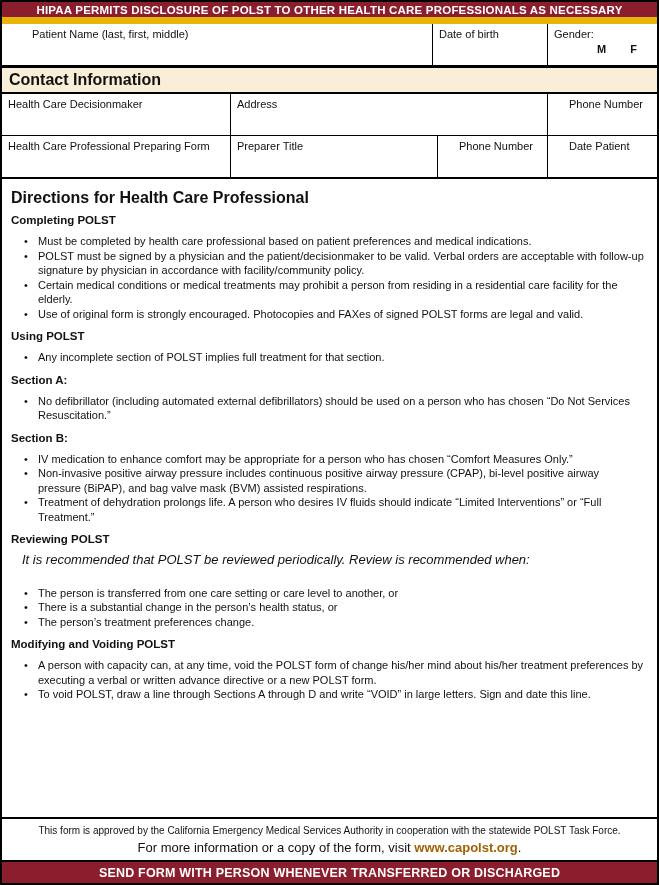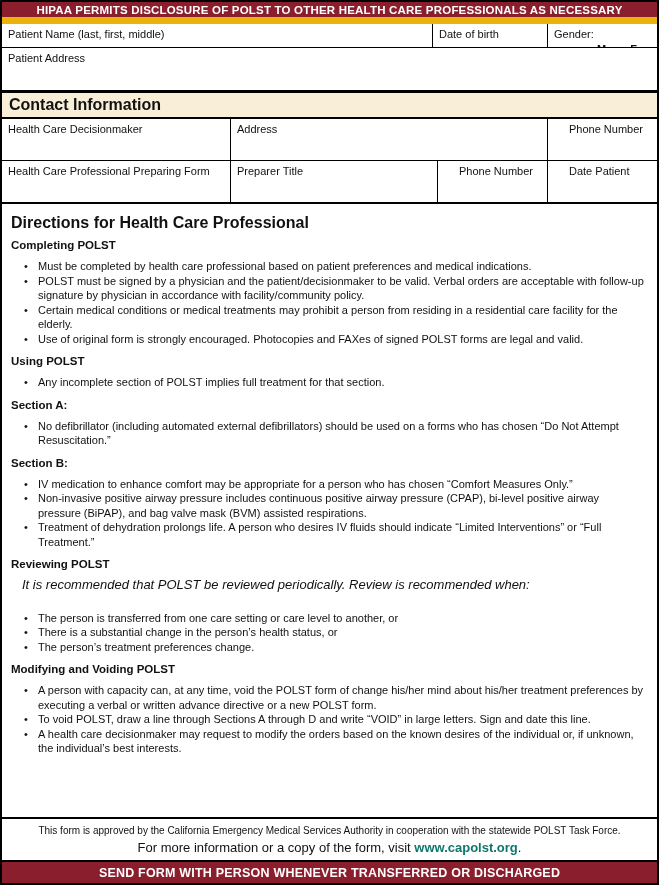--- a/index.html
+++ b/index.html
@@ -31,21 +31,21 @@
   
   .row { display: flex; flex: 0 0 auto; border-bottom: 1px solid #000; }
   .cell {
     padding: 4px 6px;
     font-size: 11px;
     border-left: 1px solid #000;
     overflow: hidden;
   }
   .cell:first-child { border-left: none; }
 
-  .row-patient-name { height: 24px; }
+  .row-patient-name { height: 42px; padding-left: 24px; }
   .row-patient-address { height: 43px; }
   .cell-name { flex: 1; }
   .cell-dob { width: 115px; flex: 0 0 auto; }
   .cell-gender { width: 110px; flex: 0 0 auto; }
   .gender-options { display: flex; justify-content: flex-end; gap: 24px; padding: 3px 14px 0 0; font-weight: bold; }
   .cell-address-full { flex: 1; }
 
   .section-header {
     background: #F9EFD9;
     font-weight: bold;
@@ -102,21 +102,21 @@
 
   
   .footer-box {
     flex: 0 0 auto;
     border-top: 2px solid #000;
     text-align: center;
     padding: 6px 4px 5px 4px;
   }
   .footer-approval { font-size: 10px; margin-bottom: 4px; }
   .footer-moreinfo { font-size: 13px; }
-  .footer-moreinfo .link { font-weight: bold; color: #0f766e; text-decoration: none; }
+  .footer-moreinfo .link { font-weight: bold; color: #a16207; text-decoration: none; }
 </style>
 </head>
 <body>
 
 <div class="page">
 
   <div class="banner top">HIPAA PERMITS DISCLOSURE OF POLST TO OTHER HEALTH CARE PROFESSIONALS AS NECESSARY</div>
 
   <div class="row row-patient-name">
     <div class="cell cell-name">
@@ -127,25 +127,20 @@
     </div>
     <div class="cell cell-gender">
       <span>Gender:</span>
       <div class="gender-options">
         <span>M</span>
         <span>F</span>
       </div>
     </div>
   </div>
 
-  <div class="row row-patient-address">
-    <div class="cell cell-address-full">
-      <span>Patient Address</span>
-    </div>
-  </div>
 
   <div class="section-header">Contact Information</div>
 
   <div class="row row-contact-1">
     <div class="cell cell-decisionmaker">
       <span>Health Care Decisionmaker</span>
     </div>
     <div class="cell cell-hcd-address">
       <span>Address</span>
     </div>
@@ -183,21 +178,21 @@
         </div>
         <div class="dir-section">
           <div class="dir-heading">Using POLST</div>
           <ul class="dir-bullets">
             <li>Any incomplete section of POLST implies full treatment for that section.</li>
           </ul>
         </div>
         <div class="dir-section">
           <div class="dir-heading">Section A:</div>
           <ul class="dir-bullets">
-            <li>No defibrillator (including automated external defibrillators) should be used on a forms who has chosen “Do Not Attempt Resuscitation.”</li>
+            <li>No defibrillator (including automated external defibrillators) should be used on a person who has chosen “Do Not Services Resuscitation.”</li>
           </ul>
         </div>
         <div class="dir-section">
           <div class="dir-heading">Section B:</div>
           <ul class="dir-bullets">
             <li>IV medication to enhance comfort may be appropriate for a person who has chosen “Comfort Measures Only.”</li>
             <li>Non-invasive positive airway pressure includes continuous positive airway pressure (CPAP), bi-level positive airway pressure (BiPAP), and bag valve mask (BVM) assisted respirations.</li>
             <li>Treatment of dehydration prolongs life. A person who desires IV fluids should indicate “Limited Interventions” or “Full Treatment.”</li>
           </ul>
         </div>
@@ -208,21 +203,20 @@
             <li>The person is transferred from one care setting or care level to another, or</li>
             <li>There is a substantial change in the person’s health status, or</li>
             <li>The person’s treatment preferences change.</li>
           </ul>
         </div>
         <div class="dir-section">
           <div class="dir-heading">Modifying and Voiding POLST</div>
           <ul class="dir-bullets">
             <li>A person with capacity can, at any time, void the POLST form of change his/her mind about his/her treatment preferences by executing a verbal or written advance directive or a new POLST form.</li>
             <li>To void POLST, draw a line through Sections A through D and write “VOID” in large letters. Sign and date this line.</li>
-            <li>A health care decisionmaker may request to modify the orders based on the known desires of the individual or, if unknown, the individual’s best interests.</li>
           </ul>
         </div>
       </div>
   </div>
 
   <div class="footer-box">
     <div class="footer-approval">This form is approved by the California Emergency Medical Services Authority in cooperation with the statewide POLST Task Force.</div>
     <div class="footer-moreinfo"><span>For more information or a copy of the form, visit </span><a href="#" class="link">www.capolst.org</a><span>.</span></div>
   </div>
 

